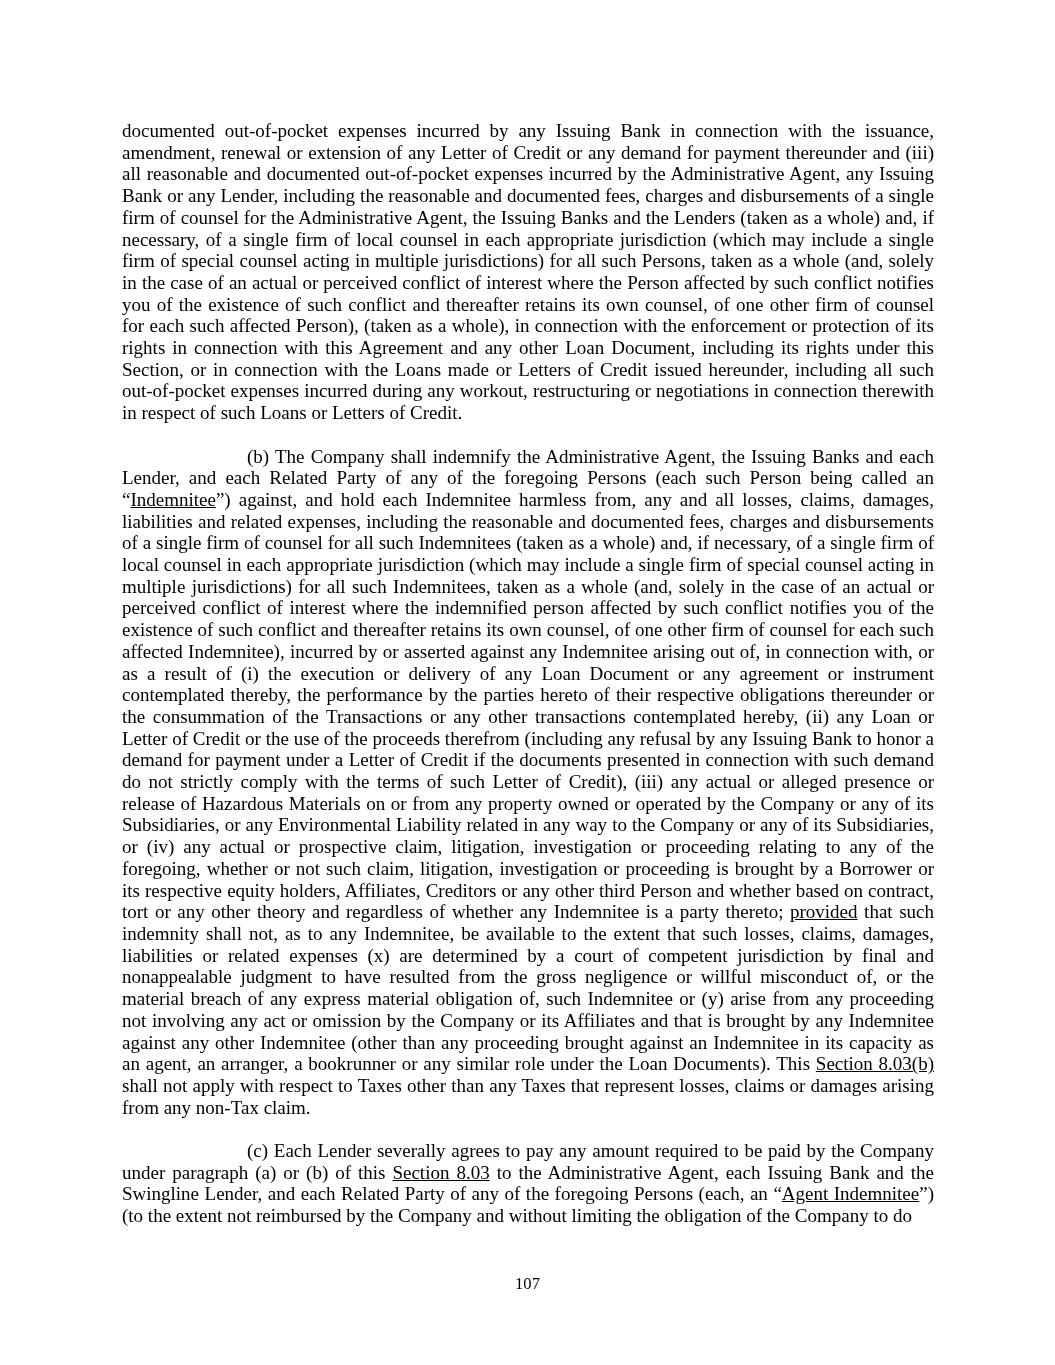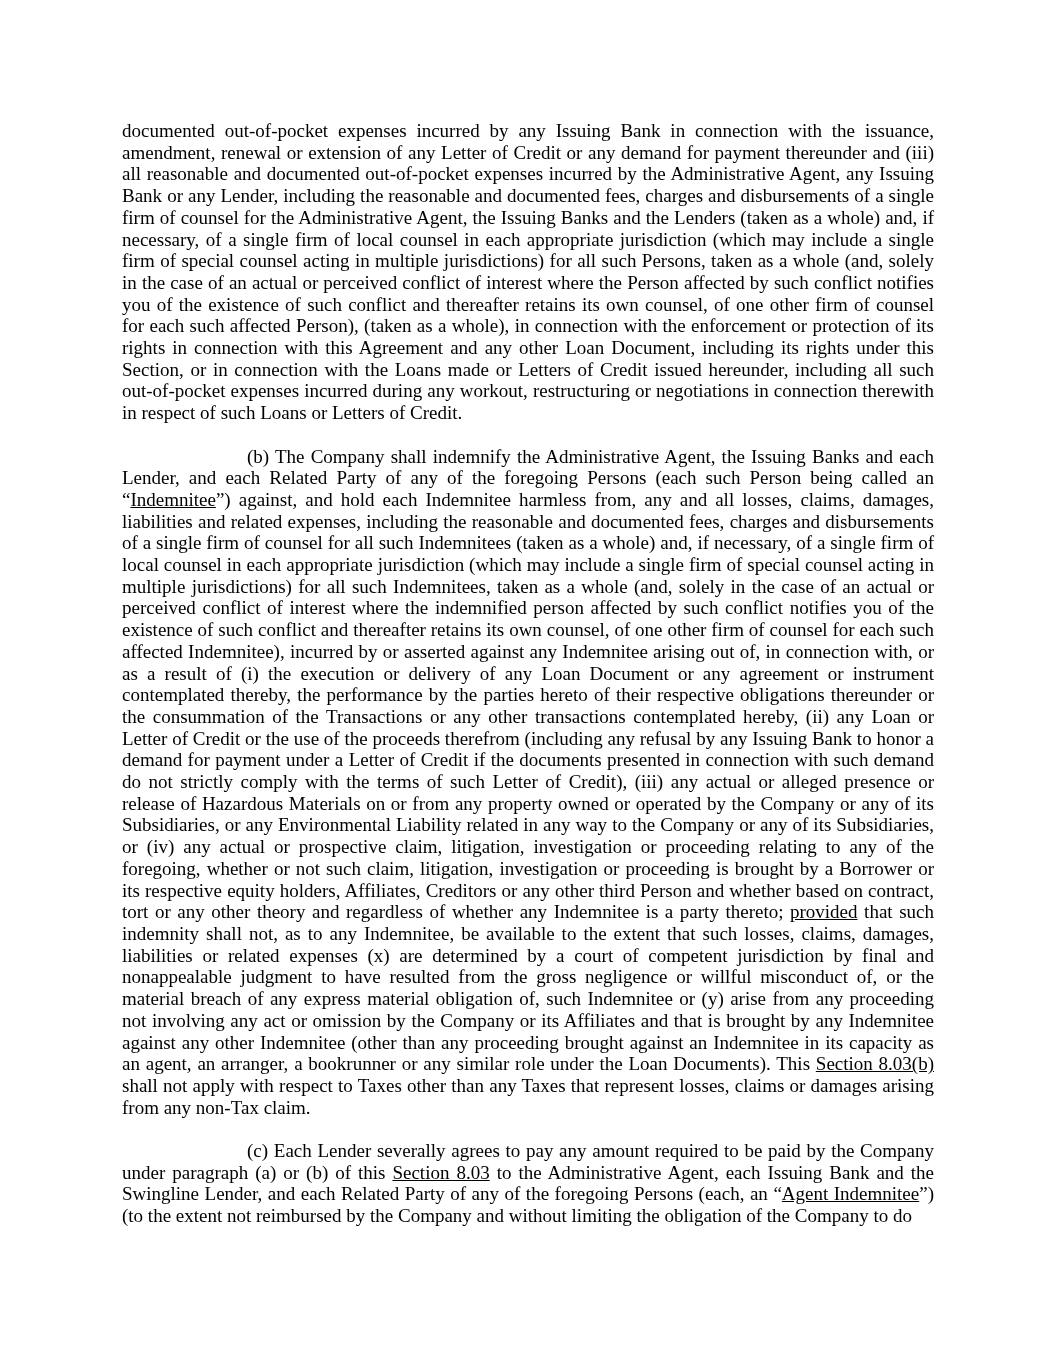--- a/index.html
+++ b/index.html
@@ -51,13 +51,14 @@
 </style>
 </head>
 <body>
 
 <div class="page">
   <div class="content">
       <p class="para"><span>documented out-of-pocket expenses incurred by any Issuing Bank in connection with the issuance, amendment, renewal or extension of any Letter of Credit or any demand for payment thereunder and (iii) all reasonable and documented out-of-pocket expenses incurred by the Administrative Agent, any Issuing Bank or any Lender, including the reasonable and documented fees, charges and disbursements of a single firm of counsel for the Administrative Agent, the Issuing Banks and the Lenders (taken as a whole) and, if necessary, of a single firm of local counsel in each appropriate jurisdiction (which may include a single firm of special counsel acting in multiple jurisdictions) for all such Persons, taken as a whole (and, solely in the case of an actual or perceived conflict of interest where the Person affected by such conflict notifies you of the existence of such conflict and thereafter retains its own counsel, of one other firm of counsel for each such affected Person), (taken as a whole), in connection with the enforcement or protection of its rights in connection with this Agreement and any other Loan Document, including its rights under this Section, or in connection with the Loans made or Letters of Credit issued hereunder, including all such out-of-pocket expenses incurred during any workout, restructuring or negotiations in connection therewith in respect of such Loans or Letters of Credit.</span></p>
       <p class="para indent"><span>(b)  The Company shall indemnify the Administrative Agent, the Issuing Banks and each Lender, and each Related Party of any of the foregoing Persons (each such Person being called an “</span><span class="u">Indemnitee</span><span>”) against, and hold each Indemnitee harmless from, any and all losses, claims, damages, liabilities and related expenses, including the reasonable and documented fees, charges and disbursements of a single firm of counsel for all such Indemnitees (taken as a whole) and, if necessary, of a single firm of local counsel in each appropriate jurisdiction (which may include a single firm of special counsel acting in multiple jurisdictions) for all such Indemnitees, taken as a whole (and, solely in the case of an actual or perceived conflict of interest where the indemnified person affected by such conflict notifies you of the existence of such conflict and thereafter retains its own counsel, of one other firm of counsel for each such affected Indemnitee), incurred by or asserted against any Indemnitee arising out of, in connection with, or as a result of (i) the execution or delivery of any Loan Document or any agreement or instrument contemplated thereby, the performance by the parties hereto of their respective obligations thereunder or the consummation of the Transactions or any other transactions contemplated hereby, (ii) any Loan or Letter of Credit or the use of the proceeds therefrom (including any refusal by any Issuing Bank to honor a demand for payment under a Letter of Credit if the documents presented in connection with such demand do not strictly comply with the terms of such Letter of Credit), (iii) any actual or alleged presence or release of Hazardous Materials on or from any property owned or operated by the Company or any of its Subsidiaries, or any Environmental Liability related in any way to the Company or any of its Subsidiaries, or (iv) any actual or prospective claim, litigation, investigation or proceeding relating to any of the foregoing, whether or not such claim, litigation, investigation or proceeding is brought by a Borrower or its respective equity holders, Affiliates, Creditors or any other third Person and whether based on contract, tort or any other theory and regardless of whether any Indemnitee is a party thereto; </span><span class="u">provided</span><span> that such indemnity shall not, as to any Indemnitee, be available to the extent that such losses, claims, damages, liabilities or related expenses (x) are determined by a court of competent jurisdiction by final and nonappealable judgment to have resulted from the gross negligence or willful misconduct of, or the material breach of any express material obligation of, such Indemnitee or (y) arise from any proceeding not involving any act or omission by the Company or its Affiliates and that is brought by any Indemnitee against any other Indemnitee (other than any proceeding brought against an Indemnitee in its capacity as an agent, an arranger, a bookrunner or any similar role under the Loan Documents).  This </span><span class="u">Section 8.03(b)</span><span> shall not apply with respect to Taxes other than any Taxes that represent losses, claims or damages arising from any non-Tax claim.</span></p>
       <p class="para indent"><span>(c)  Each Lender severally agrees to pay any amount required to be paid by the Company under paragraph (a) or (b) of this </span><span class="u">Section 8.03</span><span> to the Administrative Agent, each Issuing Bank and the Swingline Lender, and each Related Party of any of the foregoing Persons (each, an “</span><span class="u">Agent Indemnitee</span><span>”) (to the extent not reimbursed by the Company and without limiting the obligation of the Company to do</span></p>
     </div>
+  <div class="page-number">107</div>
 </div>
 
 </body></html>

